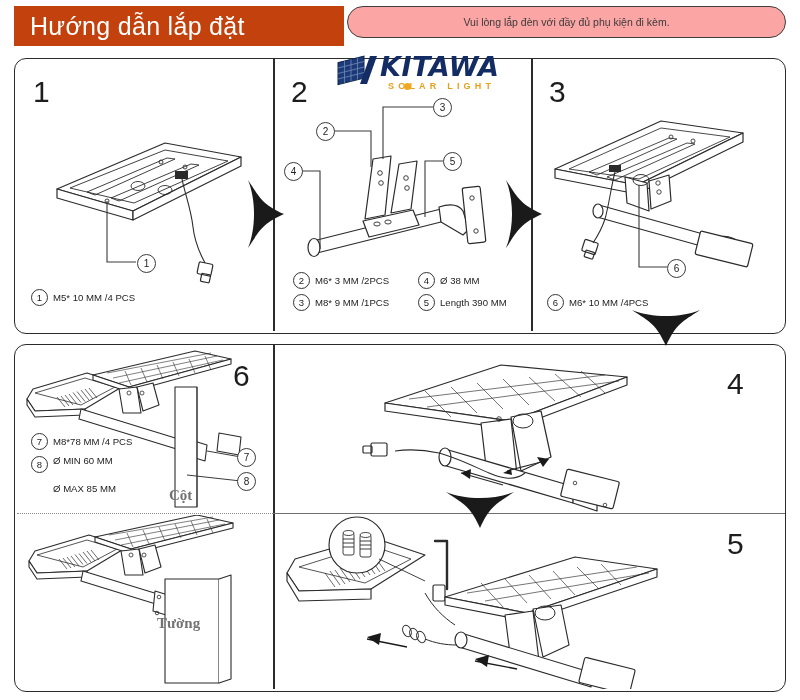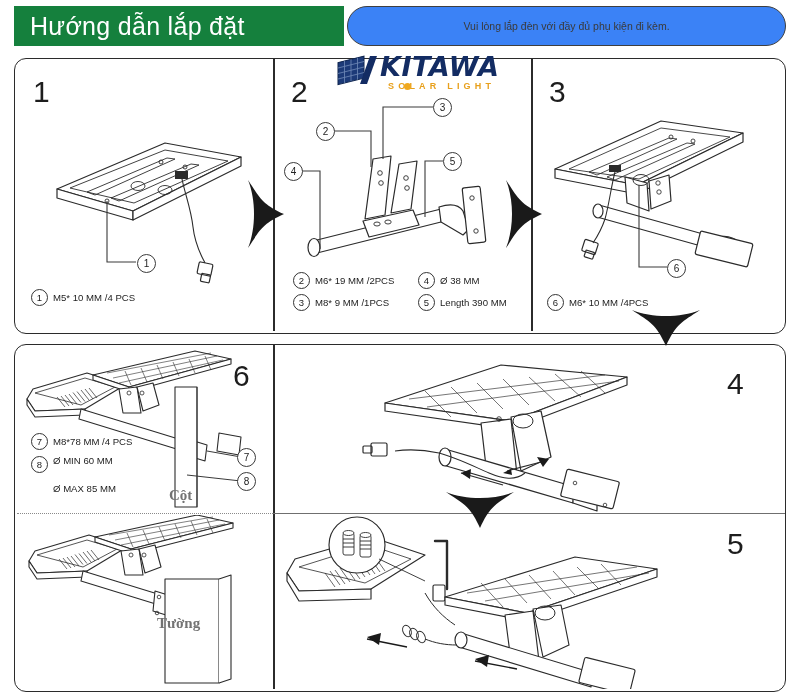--- a/index.html
+++ b/index.html
@@ -10,30 +10,30 @@
     color:#231f20;
     overflow:hidden;
     position:relative;
   }
   .page{position:absolute;left:0;top:0;width:800px;height:700px;}
 
   
   .header{position:absolute;left:14px;top:6px;width:772px;height:40px;}
   .title-bar{
     position:absolute;left:0;top:0;width:330px;height:40px;
-    background:#15803d;
+    background:#c2410c;
     display:flex;align-items:center;
   }
   .title-bar span{
     color:#ffffff;font-size:25px;letter-spacing:.3px;
     padding-left:16px;line-height:1;white-space:nowrap;
   }
   .subtitle-pill{
-    position:absolute;left:333px;top:0;width:439px;height:40px;
-    border:1.6px solid #3f3f3f;border-radius:20px;background:#3b82f6;
+    position:absolute;left:333px;top:0;width:439px;height:32px;
+    border:1.6px solid #3f3f3f;border-radius:20px;background:#fca5a5;
     display:flex;align-items:center;justify-content:center;box-sizing:border-box;
   }
   .subtitle-pill span{font-size:10.5px;color:#3a3a3a;white-space:nowrap;}
 
   
   .logo{position:absolute;left:336px;top:52px;width:165px;height:44px;z-index:40;}
   .logo .mark{position:absolute;left:0;top:2px;width:42px;height:34px;}
   .logo .word{
     position:absolute;left:44px;top:0px;
     font-size:27px;font-weight:bold;font-style:italic;
@@ -226,21 +226,21 @@
       </svg>
 
       <div class="callout" style="left:160px;top:39px;">3</div>
       <div class="callout" style="left:43px;top:63px;">2</div>
       <div class="callout" style="left:11px;top:103px;">4</div>
       <div class="callout" style="left:170px;top:93px;">5</div>
 
       <div class="legend" style="left:20px;top:213px;">
         <div class="legend-row">
           <span class="bullet">2</span>
-          <span class="legend-text">M6* 19  MM /2PCS</span>
+          <span class="legend-text">M6* 3  MM /2PCS</span>
         </div>
         <div class="legend-row">
           <span class="bullet">3</span>
           <span class="legend-text">M8* 9  MM /1PCS</span>
         </div>
       </div>
       <div class="legend" style="left:145px;top:213px;">
         <div class="legend-row">
           <span class="bullet">4</span>
           <span class="legend-text">Ø 38 MM</span>

